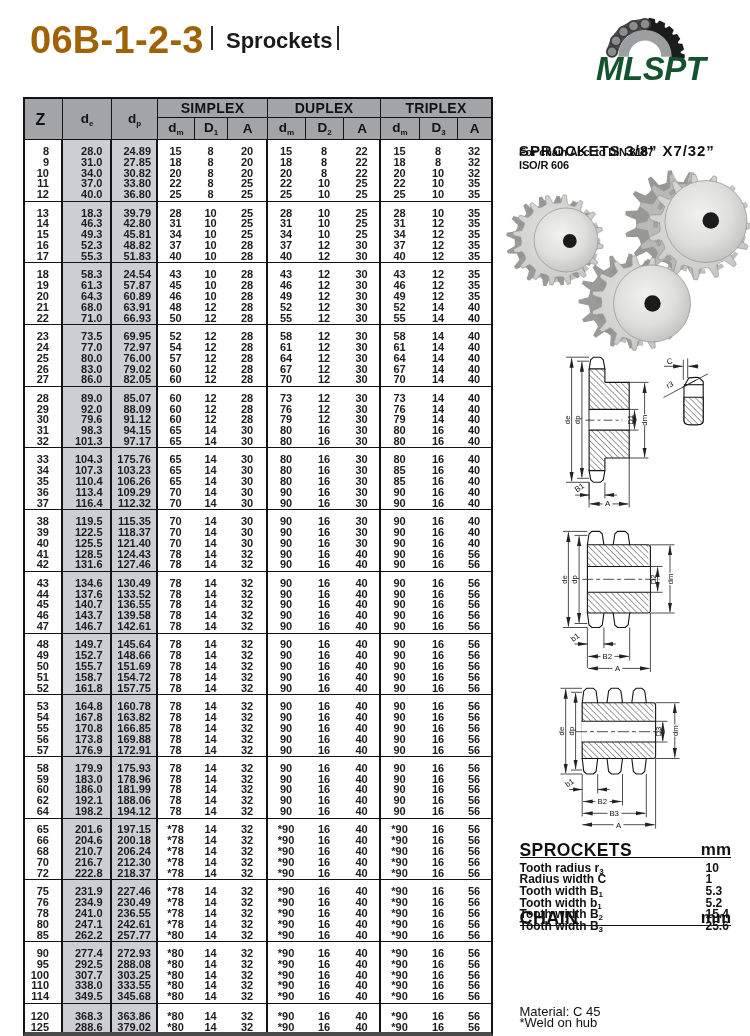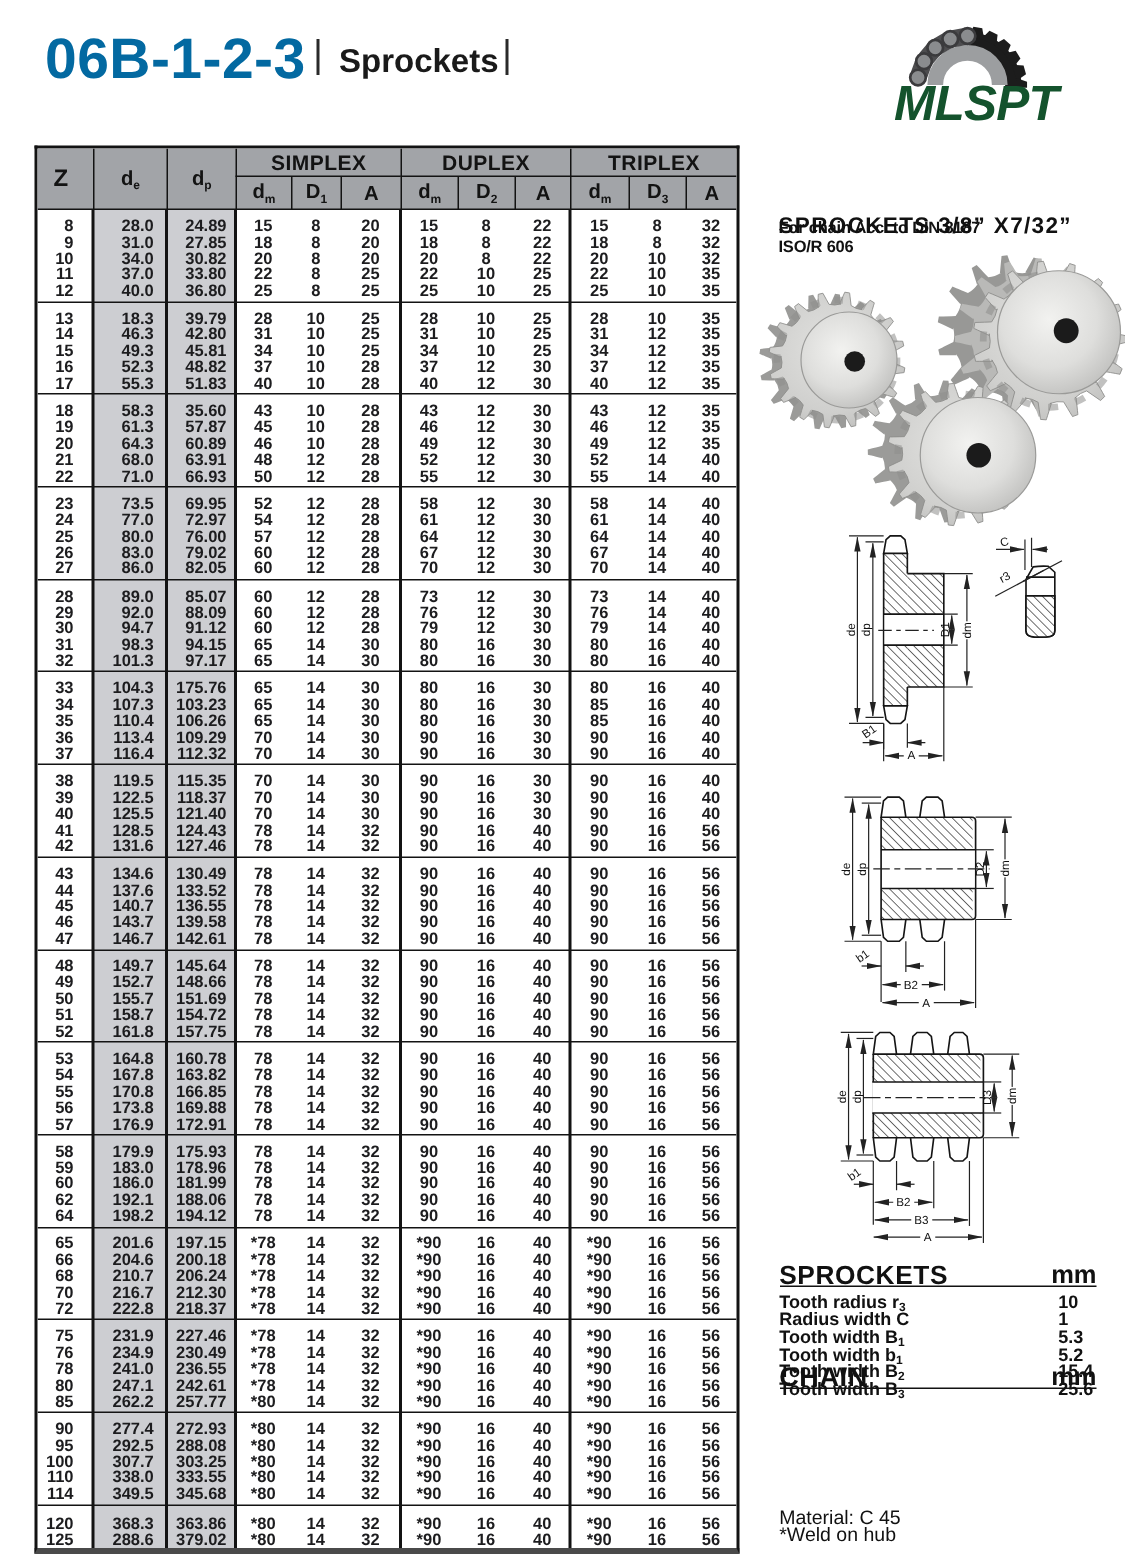--- a/index.html
+++ b/index.html
@@ -1,17 +1,17 @@
 <!DOCTYPE html>
 <html><head><meta charset="utf-8"><style>
 * {margin:0; padding:0; box-sizing:border-box}
 html,body {width:750px; height:1036px; background:#fff; overflow:hidden;
   font-family:'Liberation Sans',sans-serif; position:relative}
 .title {position:absolute; left:30px; top:20.5px; font-size:38px; font-weight:bold;
-  color:#0369a1; line-height:38px; letter-spacing:0.3px}
+  color:#a16207; line-height:38px; letter-spacing:0.3px}
 .tbar {position:absolute; width:2.4px; background:#2a2a2a; top:26px; height:23.5px}
 .subtitle {position:absolute; left:226px; top:29.5px; font-size:22px; font-weight:bold; color:#1a1a1a; line-height:22px}
 
 .tbl {position:absolute; left:23px; top:97px; width:470px; height:939px; overflow:hidden;
   border:2px solid #131313; border-bottom:4.5px solid #4a4a4a; background:#fff}
 .shade {position:absolute; left:37px; top:41px; width:95px; bottom:0; background:#cdced2}
 .hdr {position:absolute; left:0; top:0; width:466px; height:41px; background:#a2a4a8;
   display:grid; grid-template-columns:37px 49px 46px 37px 33px 40px 38px 38px 37px 39px 38px 34px;
   grid-template-rows:18.5px 22.5px; border-bottom:1.5px solid #131313; color:#131313}
 .hc {display:flex; align-items:center; justify-content:center}
@@ -290,21 +290,21 @@
           <span class="cn">30</span>
           <span class="cn">40</span>
           <span class="cn">12</span>
           <span class="cn">35</span>
         </div>
 </div>
 <div class="grp">
 <div class="r">
           <span class="cz">18</span>
           <span class="cde">58.3</span>
-          <span class="cdp">35.60</span>
+          <span class="cdp">24.54</span>
           <span class="cn">43</span>
           <span class="cn">10</span>
           <span class="cn">28</span>
           <span class="cn">43</span>
           <span class="cn">12</span>
           <span class="cn">30</span>
           <span class="cn">43</span>
           <span class="cn">12</span>
           <span class="cn">35</span>
         </div>
@@ -461,21 +461,21 @@
           <span class="cn">28</span>
           <span class="cn">76</span>
           <span class="cn">12</span>
           <span class="cn">30</span>
           <span class="cn">76</span>
           <span class="cn">14</span>
           <span class="cn">40</span>
         </div>
 <div class="r">
           <span class="cz">30</span>
-          <span class="cde">94.7</span>
+          <span class="cde">79.6</span>
           <span class="cdp">91.12</span>
           <span class="cn">60</span>
           <span class="cn">12</span>
           <span class="cn">28</span>
           <span class="cn">79</span>
           <span class="cn">12</span>
           <span class="cn">30</span>
           <span class="cn">79</span>
           <span class="cn">14</span>
           <span class="cn">40</span>

